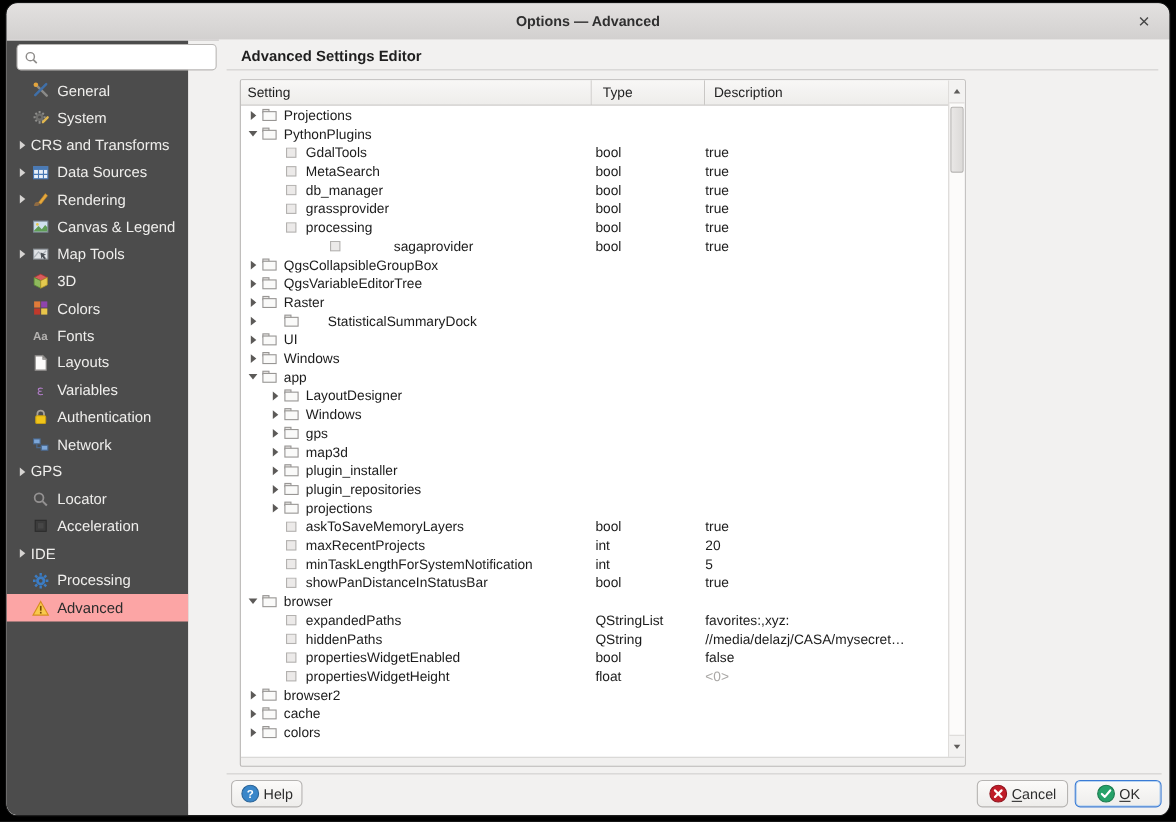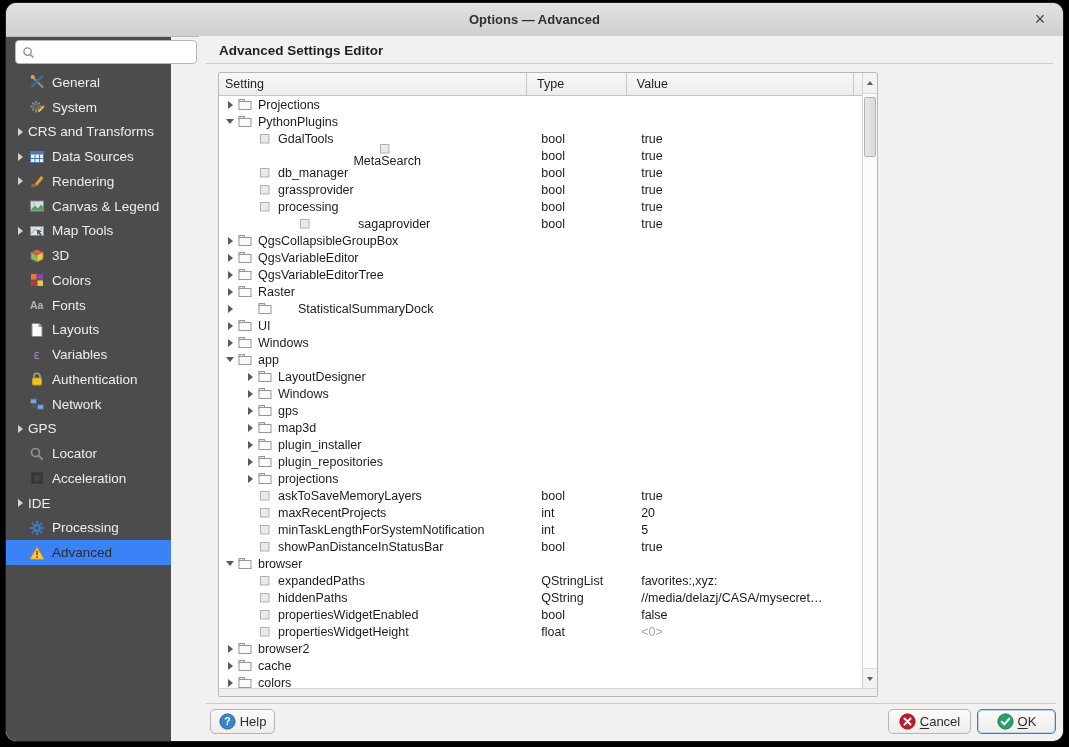--- a/index.html
+++ b/index.html
@@ -18,21 +18,21 @@
   .sidebar{position:absolute;left:0;top:34px;bottom:0;width:165px;background:#4c4c4c;
     border-bottom-left-radius:10px;}
   .search{position:absolute;left:9px;top:3px;width:182px;height:24px;background:#fff;
     border:1px solid #b9b7b5;border-radius:4px;box-sizing:border-box;display:flex;align-items:center;}
   .search svg{margin:0 4px 0 6px;flex:0 0 auto;}
   .search input{border:0;outline:0;background:transparent;flex:1;font-size:13px;height:20px;
     font-family:"Liberation Sans","DejaVu Sans",sans-serif;}
   .side-list{position:absolute;left:0;top:33px;right:0;}
   .side-row{display:flex;align-items:center;height:24.75px;padding-left:7px;
     font-size:13.5px;color:#efeeec;}
-  .side-row.selected{background:#3b82f6;color:#2c2c2c;}
+  .side-row.selected{background:#fca5a5;color:#2c2c2c;}
   .side-arrow{width:15px;display:inline-flex;justify-content:center;align-items:center;}
   .side-icon{width:17px;margin-right:7px;display:inline-flex;justify-content:center;align-items:center;}
   .side-label{white-space:nowrap;}
   
   .tri{display:inline-block;width:0;height:0;}
   .tri-r{border-top:4px solid transparent;border-bottom:4px solid transparent;border-left:5px solid #5c5a58;}
   .tri-d{border-left:4px solid transparent;border-right:4px solid transparent;border-top:5px solid #5c5a58;}
   .side-arrow .tri-r{border-left-color:#d6d4d2;}
   .tri-u{border-left:3.5px solid transparent;border-right:3.5px solid transparent;border-bottom:4.5px solid #5f5d5b;}
   .tri-dn{border-left:3.5px solid transparent;border-right:3.5px solid transparent;border-top:4.5px solid #5f5d5b;}
@@ -343,21 +343,20 @@
     </div>
 
   <div class="main">
     <div class="page-title">Advanced Settings Editor</div>
     <div class="page-sep"></div>
 
     <div class="frame">
       <div class="thead">
         <div class="hcell h-setting">Setting</div>
         <div class="hcell h-type">Type</div>
-        <div class="hcell h-value">Value</div>
         <div class="hcell h-desc">Description</div>
       </div>
       <div class="tree-body">
           <div class="trow">
             <div class="c cset" style="padding-left: 4px;">
               <span class="t-arrow">
                 <span class="tri tri-r"></span>
               </span>
               <span class="t-icon">
                 <svg width="14" height="13" viewBox="0 0 14 13">
@@ -396,21 +395,21 @@
                   <rect x="0.5" y="0.5" width="8.5" height="8.5" fill="#eceae9" stroke="#b3b1af"></rect>
                 </svg>
               </span>
               <span class="t-label">GdalTools</span>
             </div>
             <div class="c ctype">bool</div>
             <div class="c cval">true</div>
             <div class="c cdesc"></div>
           </div>
           <div class="trow">
-            <div class="c cset" style="padding-left: 24px; flex-direction: column;">
+            <div class="c cset" style="padding-left: 24px;">
               <span class="t-arrow"></span>
               <span class="t-icon">
                 <svg width="10" height="10" viewBox="0 0 10 10">
                   <rect x="0.5" y="0.5" width="8.5" height="8.5" fill="#eceae9" stroke="#b3b1af"></rect>
                 </svg>
               </span>
               <span class="t-label">MetaSearch</span>
             </div>
             <div class="c ctype">bool</div>
             <div class="c cval">true</div>
@@ -477,37 +476,20 @@
               <span class="t-arrow">
                 <span class="tri tri-r"></span>
               </span>
               <span class="t-icon">
                 <svg width="14" height="13" viewBox="0 0 14 13">
                   <rect x="1" y="1.5" width="5.5" height="3" fill="#e8e6e4" stroke="#989694"></rect>
                   <rect x="1" y="3.5" width="12" height="8" fill="#fafaf9" stroke="#989694"></rect>
                 </svg>
               </span>
               <span class="t-label">QgsCollapsibleGroupBox</span>
-            </div>
-            <div class="c ctype"></div>
-            <div class="c cval"></div>
-            <div class="c cdesc"></div>
-          </div>
-          <div class="trow">
-            <div class="c cset" style="padding-left: 4px;">
-              <span class="t-arrow">
-                <span class="tri tri-r"></span>
-              </span>
-              <span class="t-icon">
-                <svg width="14" height="13" viewBox="0 0 14 13">
-                  <rect x="1" y="1.5" width="5.5" height="3" fill="#e8e6e4" stroke="#989694"></rect>
-                  <rect x="1" y="3.5" width="12" height="8" fill="#fafaf9" stroke="#989694"></rect>
-                </svg>
-              </span>
-              <span class="t-label">QgsVariableEditor</span>
             </div>
             <div class="c ctype"></div>
             <div class="c cval"></div>
             <div class="c cdesc"></div>
           </div>
           <div class="trow">
             <div class="c cset" style="padding-left: 4px;">
               <span class="t-arrow">
                 <span class="tri tri-r"></span>
               </span>

